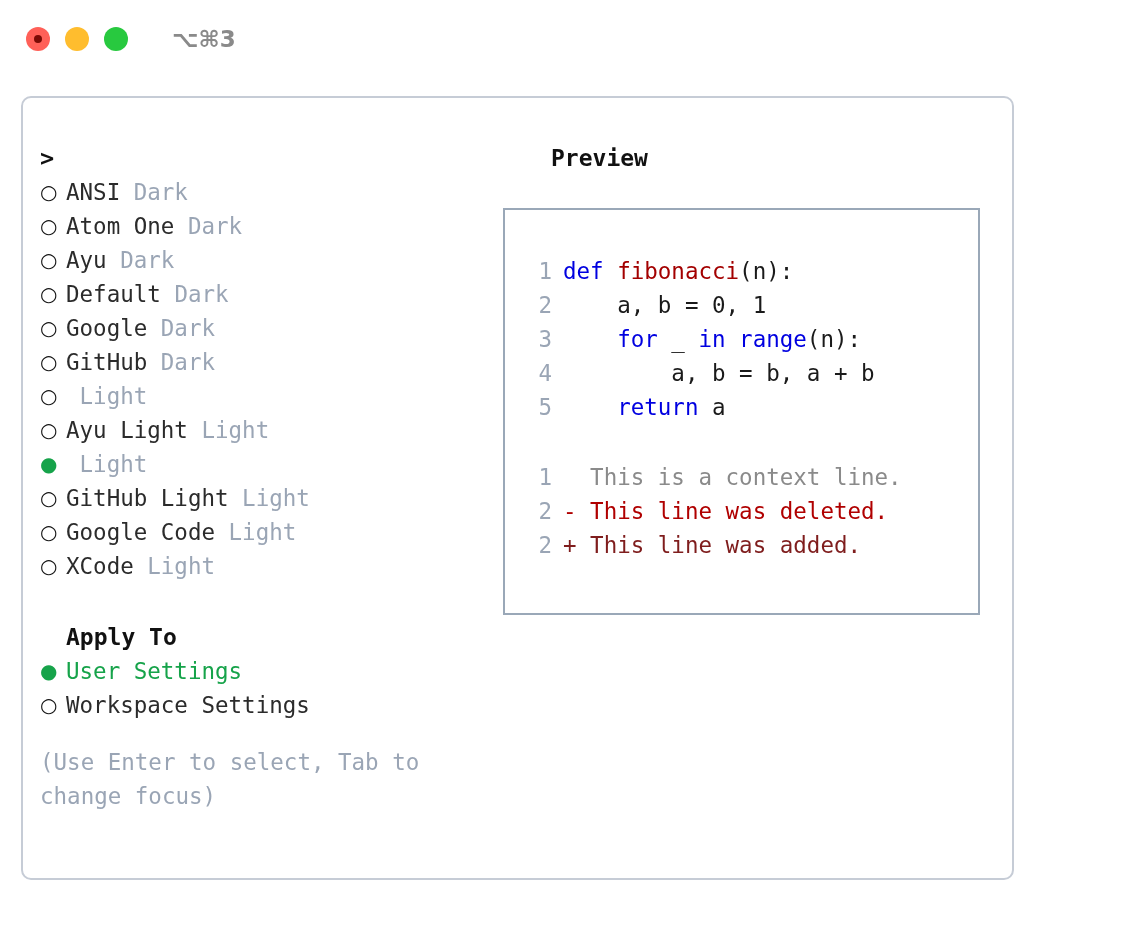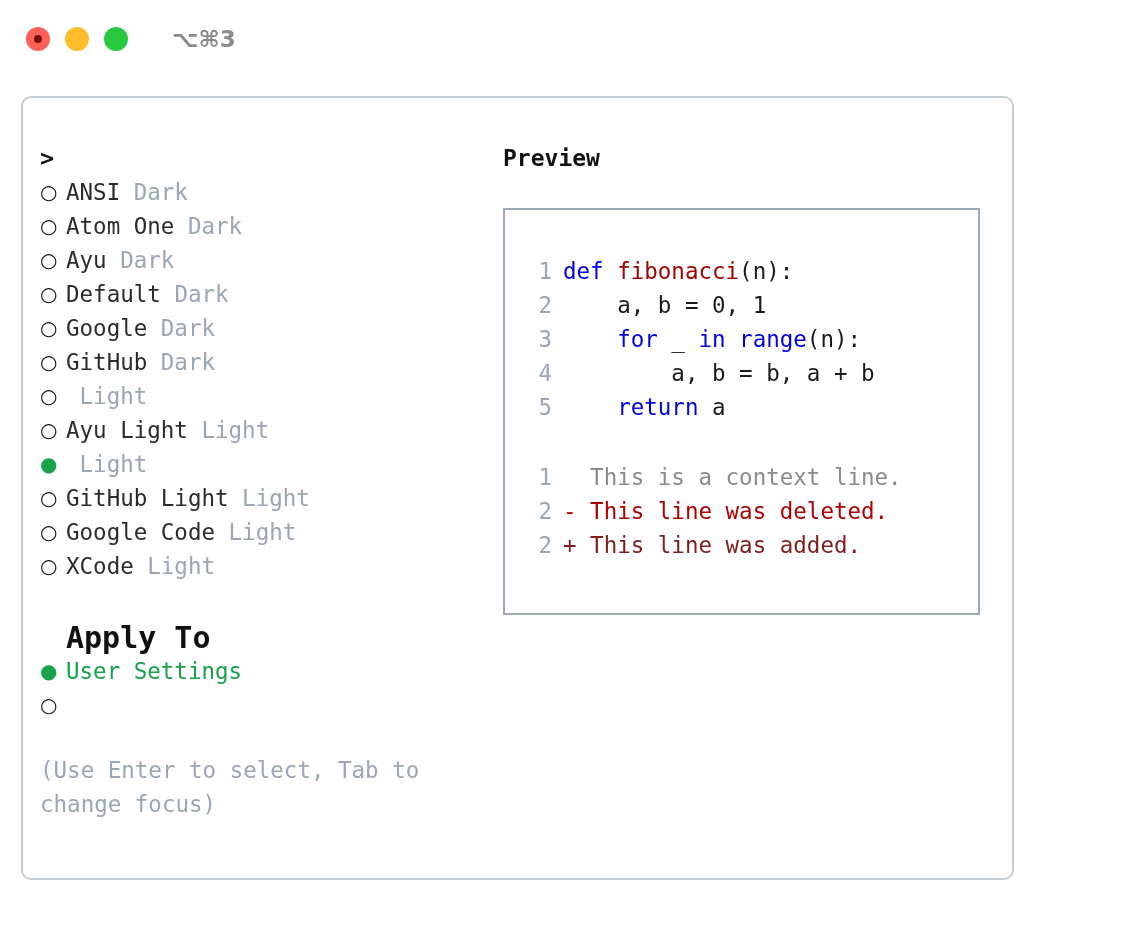--- a/index.html
+++ b/index.html
@@ -91,47 +91,48 @@
     font-family: "DejaVu Sans Mono", monospace;
     font-size: 23.5px;
   }
   .name   { color: #2b2b2b; }
   .name.sel { color: #16a34a; }
   .variant { color: #9aa5b5; }
 
   .section-head {
     height: 34px;
     display: flex; align-items: center;
-    font-size: 30px;
+    font-size: 23px;
     color: #111111;
     font-weight: bold;
   }
   .section-head .marker { color: transparent; }
 
   #spacer-apply { height: 37px; }
 
   #hint {
-    margin-top: 31px;
+    margin-top: 23px;
     width: 412px;
     color: #9aa5b5;
     font-size: 22.5px;
     line-height: 34px;
   }
 
   
   #right {
     position: absolute;
     left: 480px; top: 43px;
     width: 490px;
   }
   #preview-title {
     font-size: 23px;
     font-weight: bold;
     color: #111111;
     line-height: 34px;
+    margin-left: 48px;
   }
   #code-box {
     margin-top: 33px;
     width: 477px;
     height: 407px;
     border: 2px solid #9aa8b8;
     background: #ffffff;
     padding: 44px 0 0 0;
   }
   .code-line {
@@ -195,21 +196,21 @@
         </div>
 
       <div id="spacer-apply"></div>
 
       <div class="section-head">
         <span class="marker">&nbsp;</span>
           <span>Apply To</span>
       </div>
       <div id="apply-rows">
           <div class="row"><span class="marker sel">●</span><span class="name sel">User Settings</span></div>
-          <div class="row"><span class="marker">○</span></div>
+          <div class="row"><span class="marker">○</span><span class="name">Workspace Settings</span></div>
         </div>
 
       <div id="hint">(Use Enter to select, Tab to change focus)</div>
     </div>
 
     <div id="right">
       <div id="preview-title">Preview</div>
       <div id="code-box">
         <div id="code-rows">
             <div class="code-line"><span class="ln">1</span><span class="kw">def </span><span class="fn">fibonacci</span><span class="plain">(n):</span></div>

